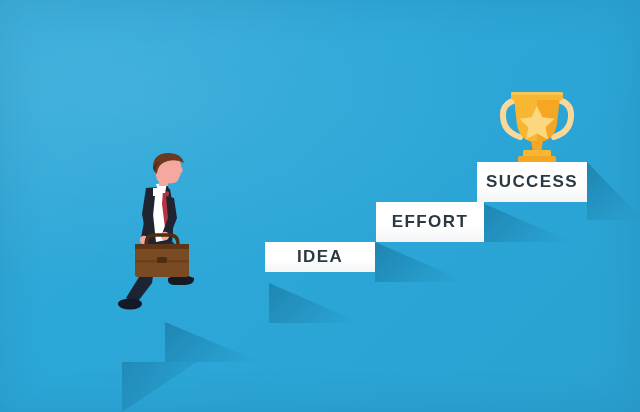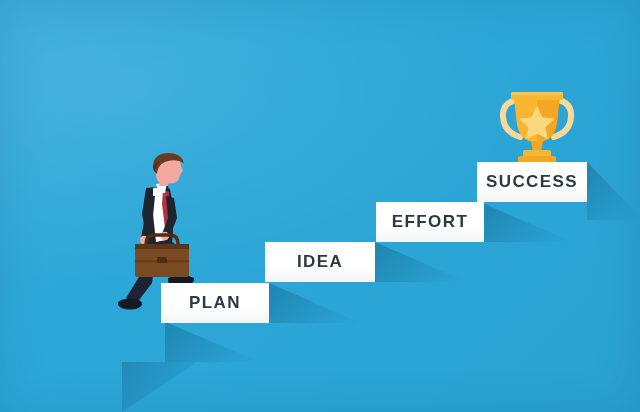--- a/index.html
+++ b/index.html
@@ -184,25 +184,22 @@
       <path d="M40 22 L45.4 33.2 L57.6 34.8 L48.6 43.2 L50.9 55.2 L40 49.4 L29.1 55.2 L31.4 43.2 L22.4 34.8 L34.6 33.2 Z" fill="#fbd87f"></path>
 
       <path d="M34 57 L46 57 L44 68 L36 68 Z" fill="#f5a623"></path>
 
       <rect x="26" y="66" width="28" height="7" rx="1.5" fill="#f7b733"></rect>
       <rect x="21" y="72" width="38" height="8" rx="2" fill="#f5a623"></rect>
     </svg>
   </div>
 
 
-  <div class="step" style="left:161px; top:283px; width:108px; height:40px;">
-    <span class="step-label">PLAN</span>
-  </div>
-
-  <div class="step" style="left:265px; top:242px; width:110px; height:40px;">
+
+  <div class="step" style="left:265px; top:242px; width:110px; height:30px;">
     <span class="step-label">IDEA</span>
   </div>
 
   <div class="step" style="left:368px; top:202px; width:108px; height:40px;margin-left:8px;">
     <span class="step-label">EFFORT</span>
   </div>
 
   <div class="step" style="left:477px; top:162px; width:110px; height:40px;">
     <span class="step-label">SUCCESS</span>
   </div>

